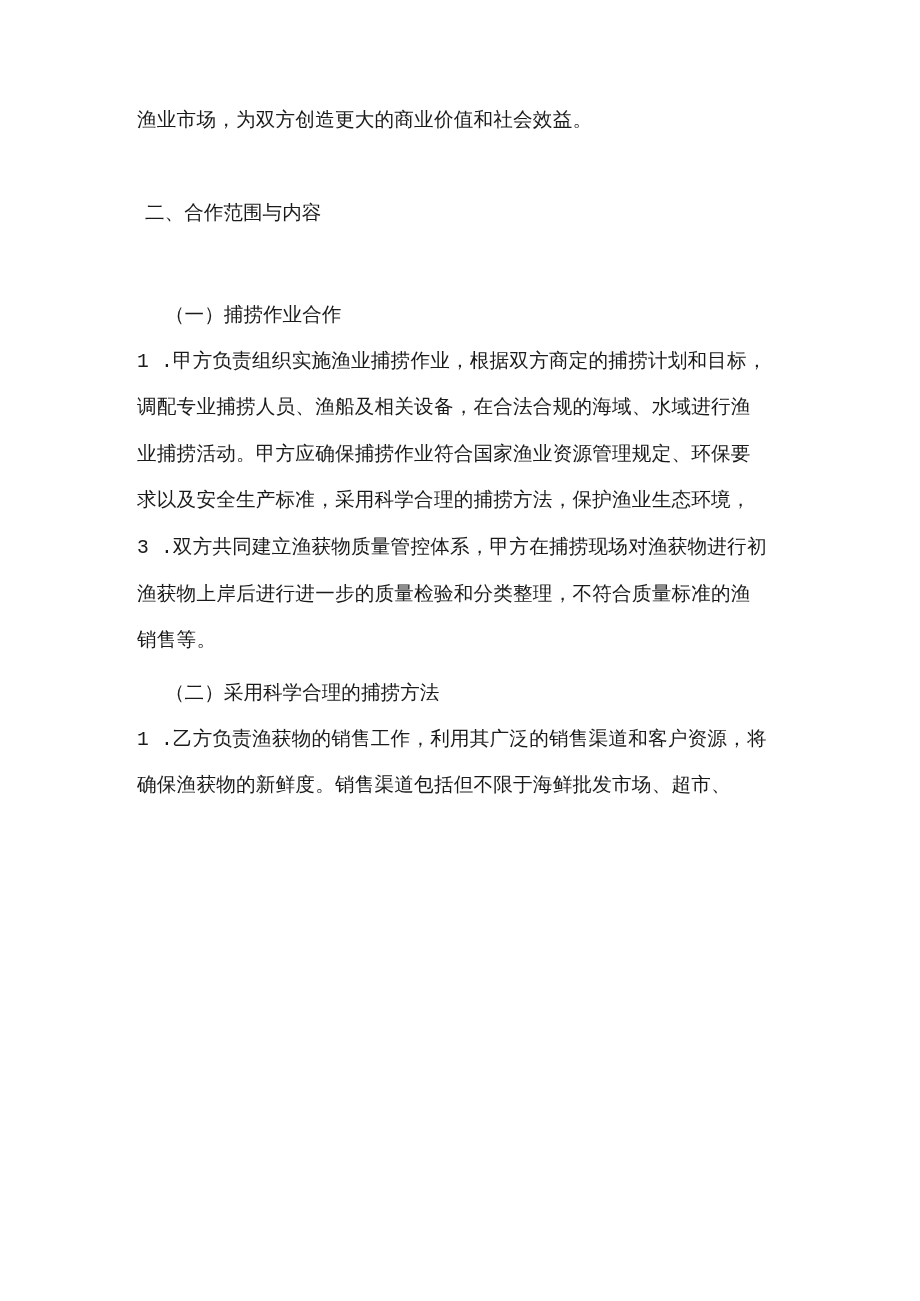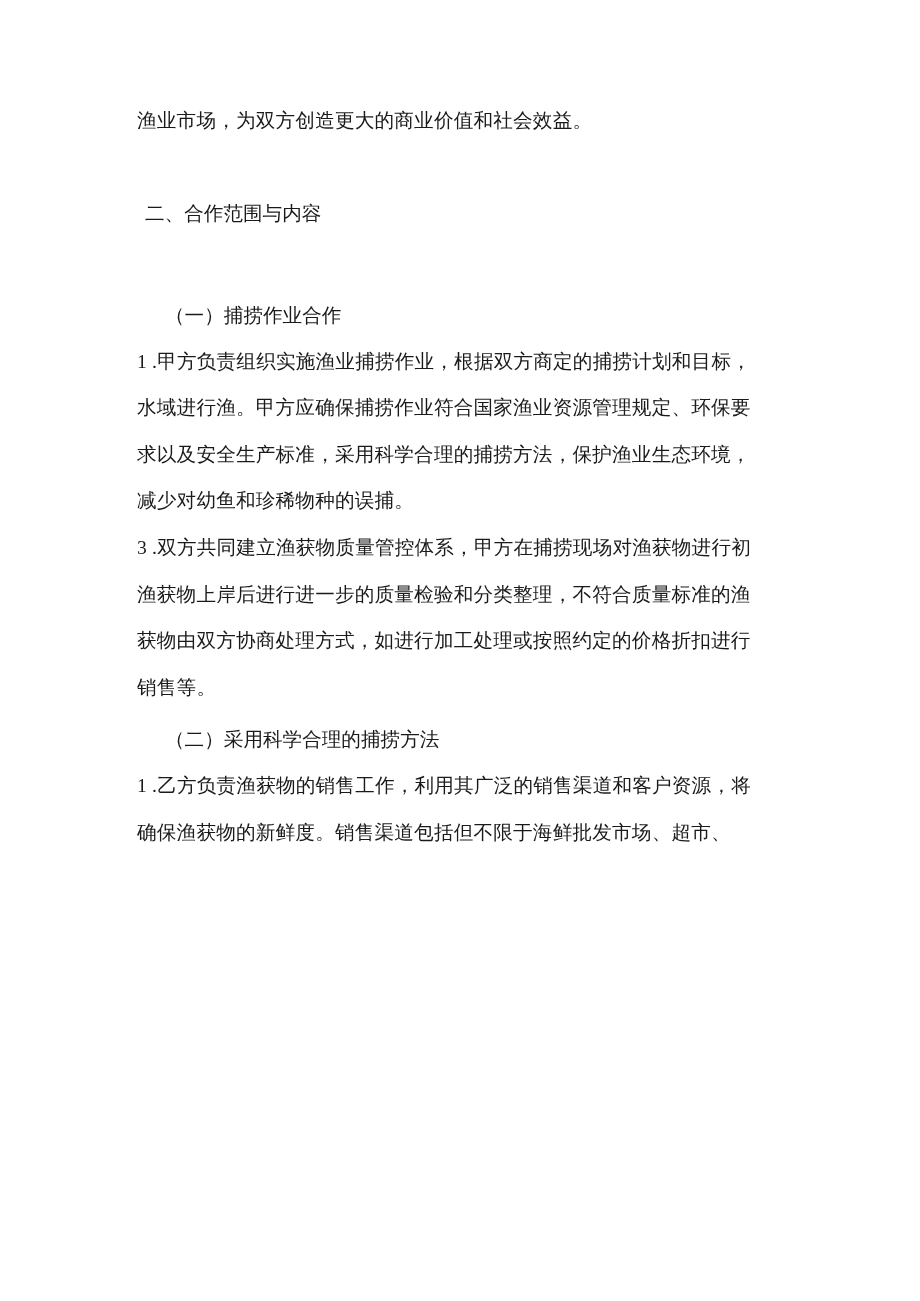--- a/index.html
+++ b/index.html
@@ -1,48 +1,47 @@
 <!DOCTYPE html>
 <html><head>
   <meta charset="utf-8">
   <style>
     html, body { margin: 0; padding: 0; background: #ffffff; }
     body { width: 920px; height: 1301px; position: relative; overflow: hidden; }
     .page {
       position: absolute; left: 137px; top: 98px; width: 634px;
-      font-family: Liberation Serif, serif;
+      font-family: Liberation Mono, monospace;
       font-size: 19.6px; color: #1a1a1a;
     }
     .line { height: 46.6px; line-height: 46.6px; white-space: nowrap; letter-spacing: 0.2px; }
     .h2 { margin-top: 46px; padding-left: 8px; height: 46px; line-height: 46px; }
     .h3 { margin-top: 56px; padding-left: 28px; height: 46px; line-height: 46px; }
     .h3b { margin-top: 6px; padding-left: 28px; height: 46px; line-height: 46px; }
   </style>
 </head>
 <body>
 
 <div class="page">
   <div class="line">渔业市场，为双方创造更大的商业价值和社会效益。</div>
 
   <div class="h2">二、合作范围与内容</div>
 
   <div class="h3">（一）捕捞作业合作</div>
 
   <div>
     <div class="line">1 .甲方负责组织实施渔业捕捞作业，根据双方商定的捕捞计划和目标，</div>
-    <div class="line">水域进行渔。甲方应确保捕捞作业符合国家渔业资源管理规定、环保要</div>
+    <div class="line">调配专业捕捞人员、渔船及相关设备，在合法合规的海域、水域进行渔</div>
+    <div class="line">业捕捞活动。甲方应确保捕捞作业符合国家渔业资源管理规定、环保要</div>
     <div class="line">求以及安全生产标准，采用科学合理的捕捞方法，保护渔业生态环境，</div>
-    <div class="line">减少对幼鱼和珍稀物种的误捕。</div>
   </div>
 
 
   <div>
     <div class="line">3 .双方共同建立渔获物质量管控体系，甲方在捕捞现场对渔获物进行初</div>
     <div class="line">渔获物上岸后进行进一步的质量检验和分类整理，不符合质量标准的渔</div>
-    <div class="line">获物由双方协商处理方式，如进行加工处理或按照约定的价格折扣进行</div>
     <div class="line">销售等。</div>
   </div>
 
   <div class="h3b">（二）采用科学合理的捕捞方法</div>
 
   <div>
     <div class="line">1 .乙方负责渔获物的销售工作，利用其广泛的销售渠道和客户资源，将</div>
     <div class="line">确保渔获物的新鲜度。销售渠道包括但不限于海鲜批发市场、超市、</div>
   </div>
 </div>

